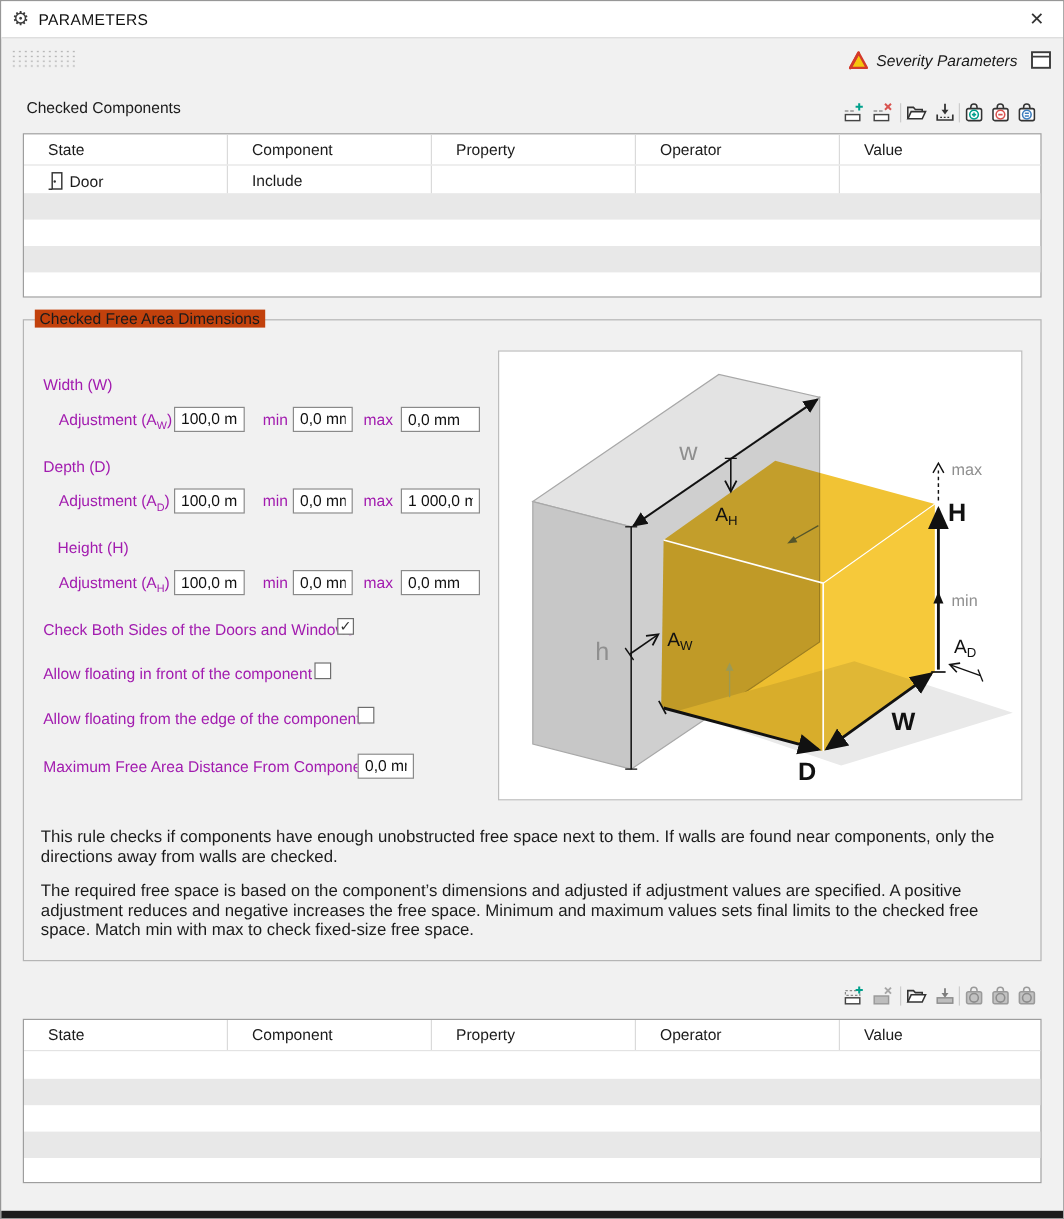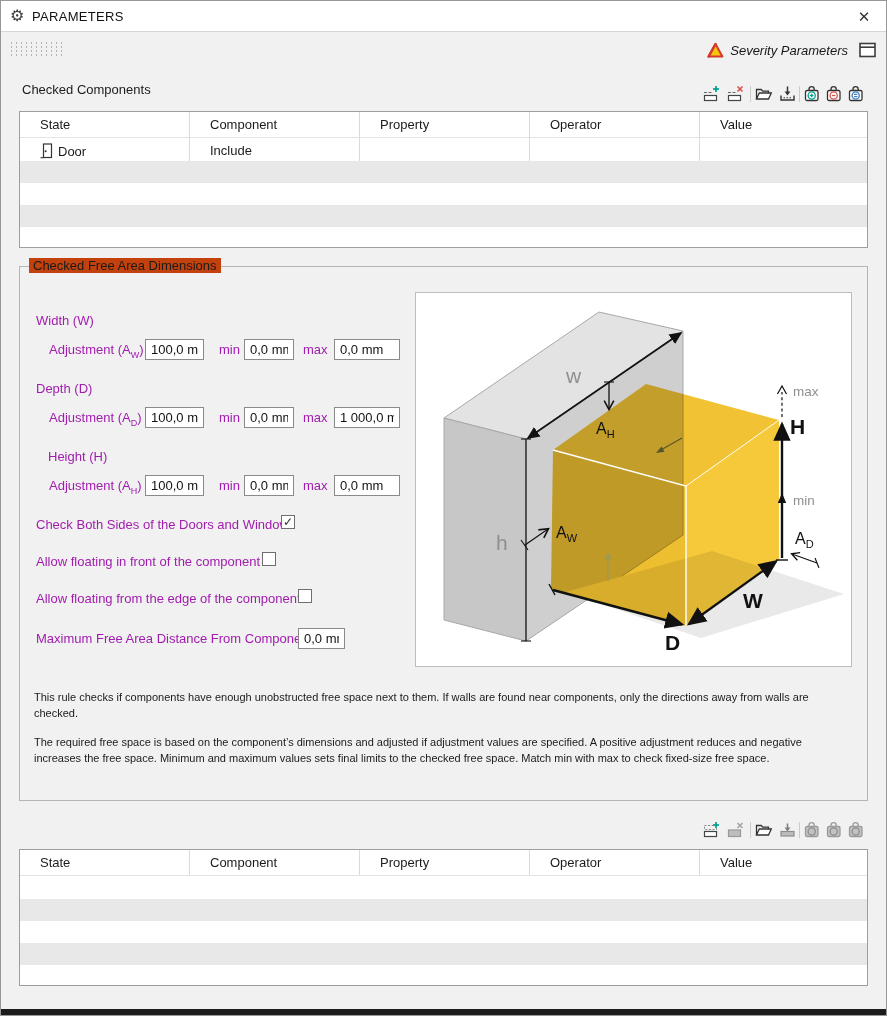--- a/index.html
+++ b/index.html
@@ -32,21 +32,21 @@
   .stripe { width:100%; height:22px; }
   .stripe.g { background:#e8e8e8; }
   .door-ic { display:inline-block; vertical-align:-3px; margin-right:5px; }
   .groupbox { position:absolute; left:18px; top:265px; width:849px; height:535px; border:1px solid #b5b5b5; }
   .legend { position:absolute; left:9px; top:-9px; background:#c2410c; padding:0 4px; color:#1b1b1b; }
   .lbl { position:absolute; white-space:nowrap; color:#a21caf; }
   .field { position:absolute; height:21px; border:1px solid #8a8a8a; background:#fff; font-family:"Liberation Sans",sans-serif; font-size:13px; color:#111; padding:0 5px; }
   sub { font-size:9px; }
   .cb { position:absolute; width:14px; height:14px; background:#fff; border:1px solid #6e6e6e; text-align:center; line-height:12px; font-size:12px; color:#333; cursor:pointer; }
   .diagram { position:absolute; left:414px; top:291px; width:437px; height:375px; background:#fff; border:1px solid #bdbdbd; }
-  .desc { position:absolute; left:33px; top:688px; width:814px; font-size:11px; line-height:16px; color:#1b1b1b; }
+  .desc { position:absolute; left:33px; top:688px; width:814px; font-size:14px; line-height:16px; color:#1b1b1b; }
   .desc p { margin-bottom:13px; }
   .bottom-bar { position:absolute; left:0; bottom:0; width:885px; height:6px; background:#1c1c1c; }
 </style>
 </head>
 <body>
 
 <div class="app">
 
   <div class="titlebar">
     <span class="gear">⚙</span>

